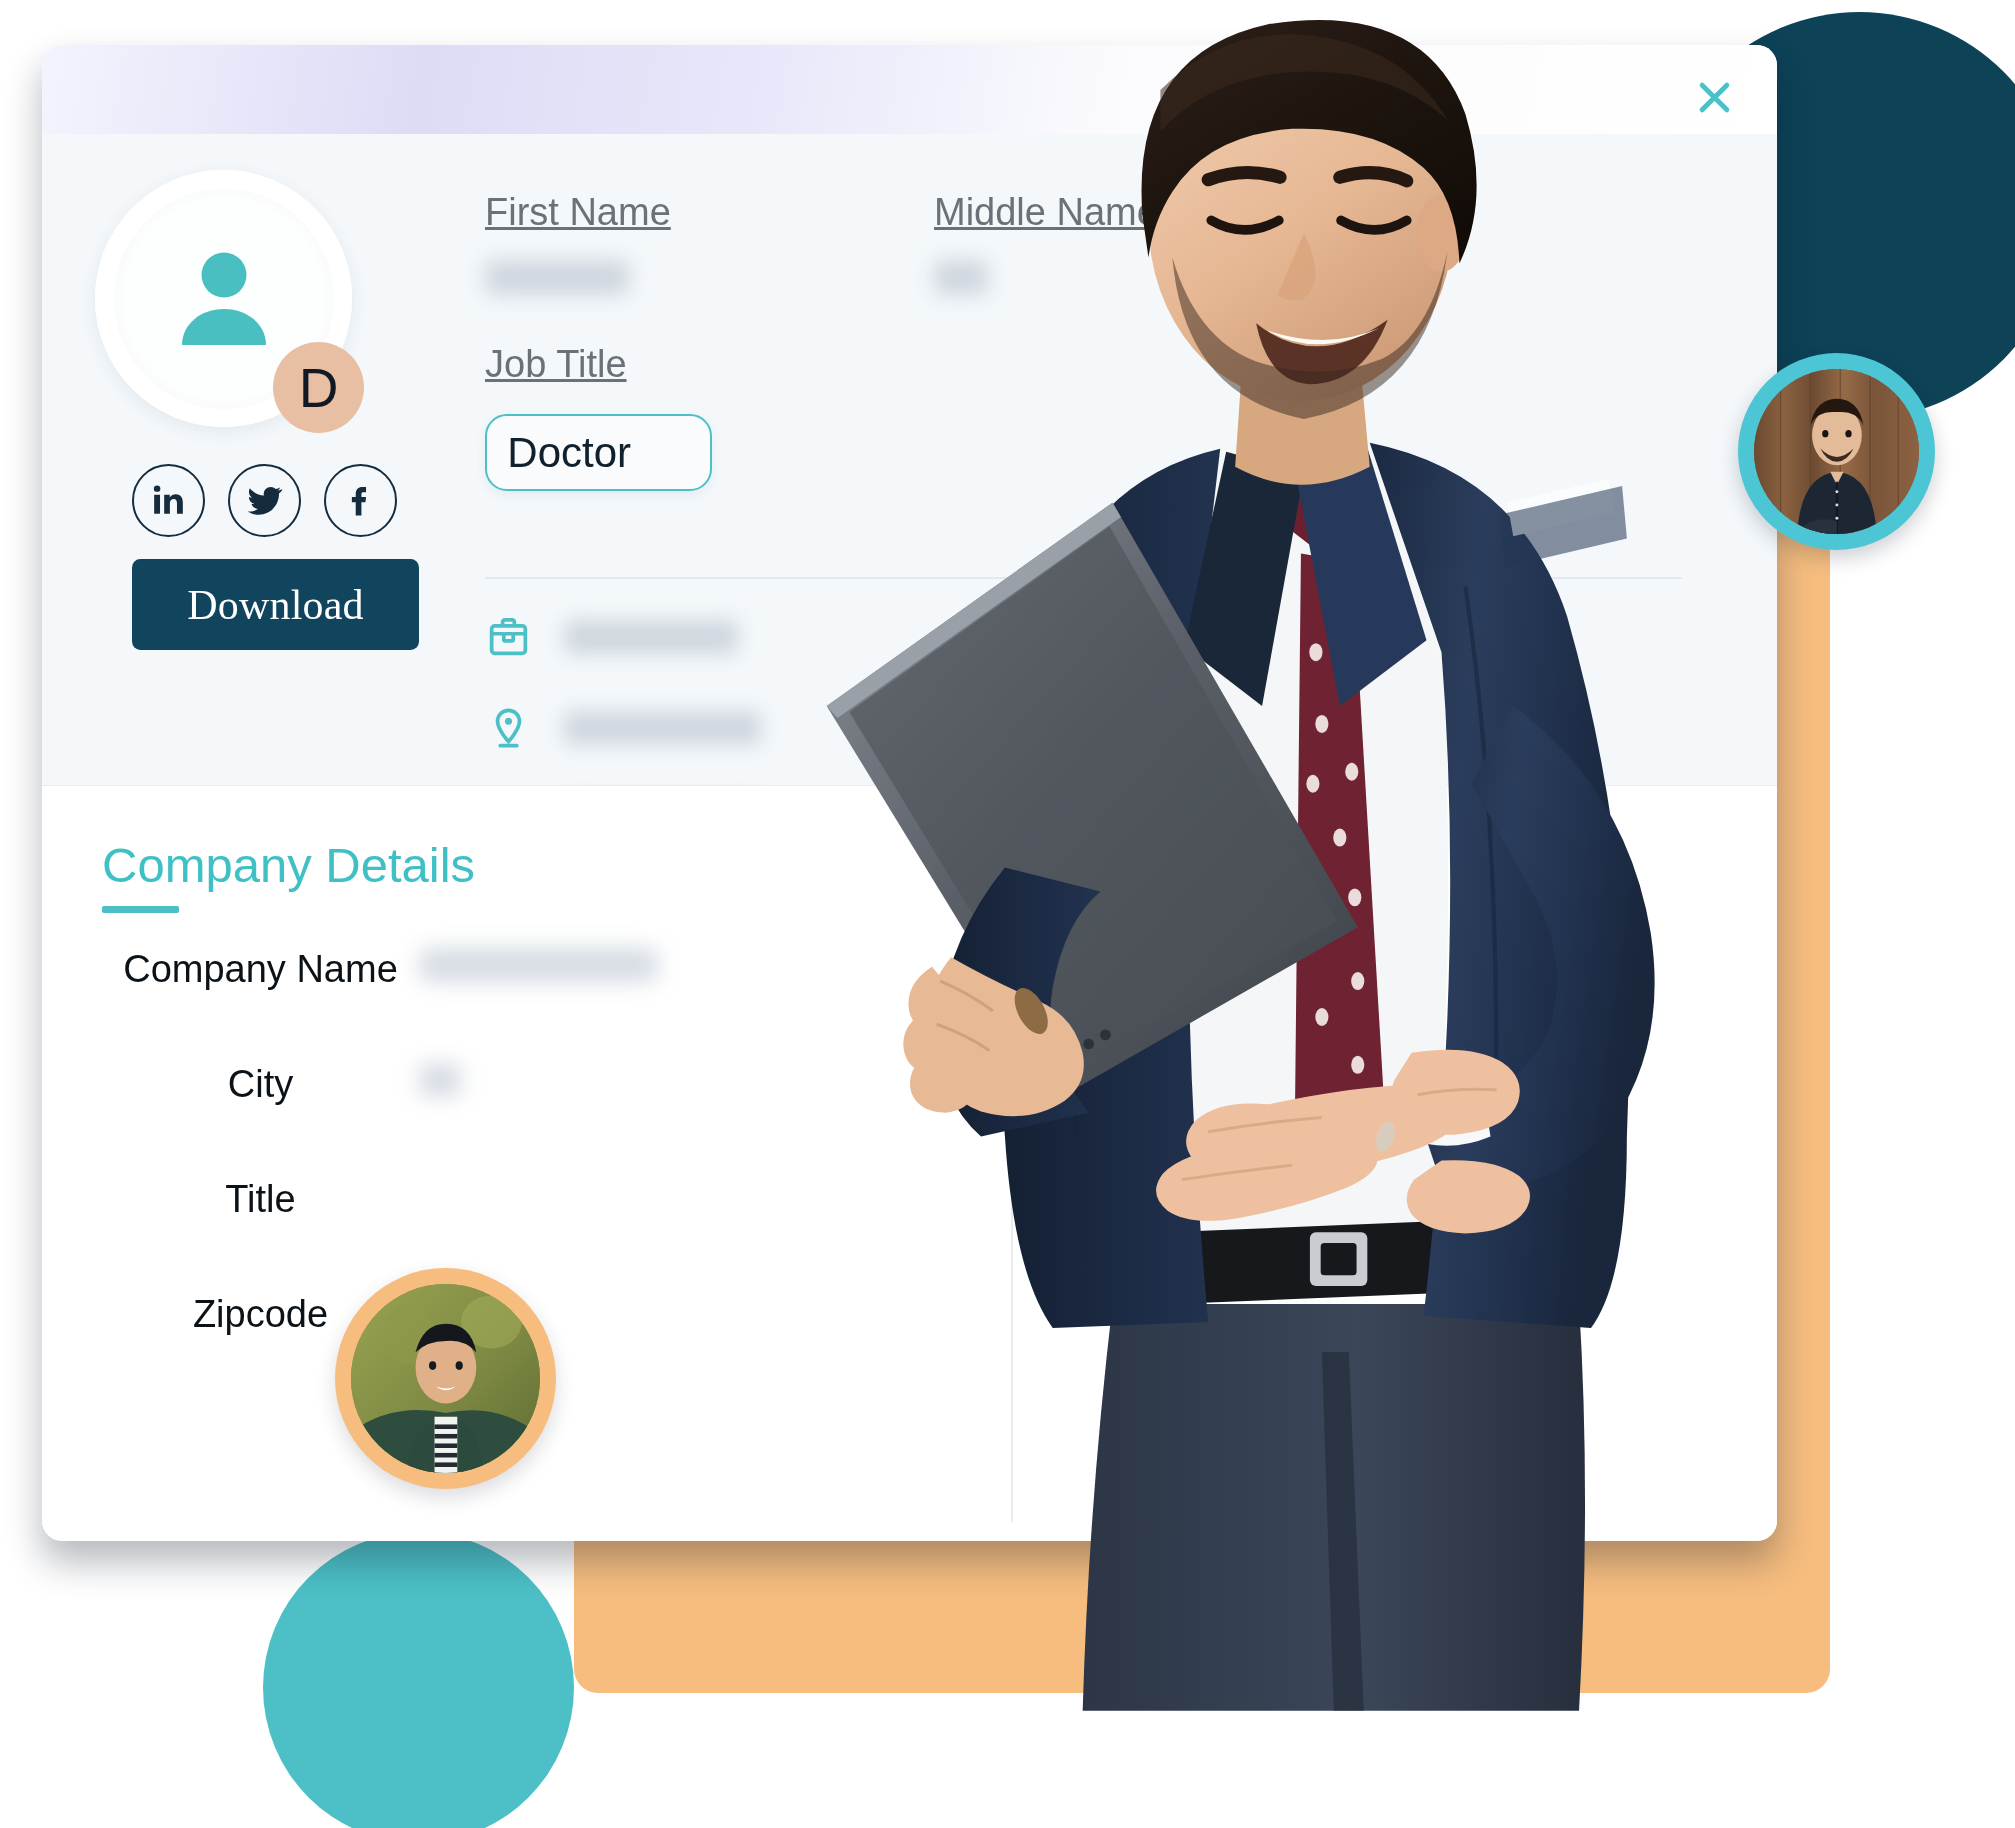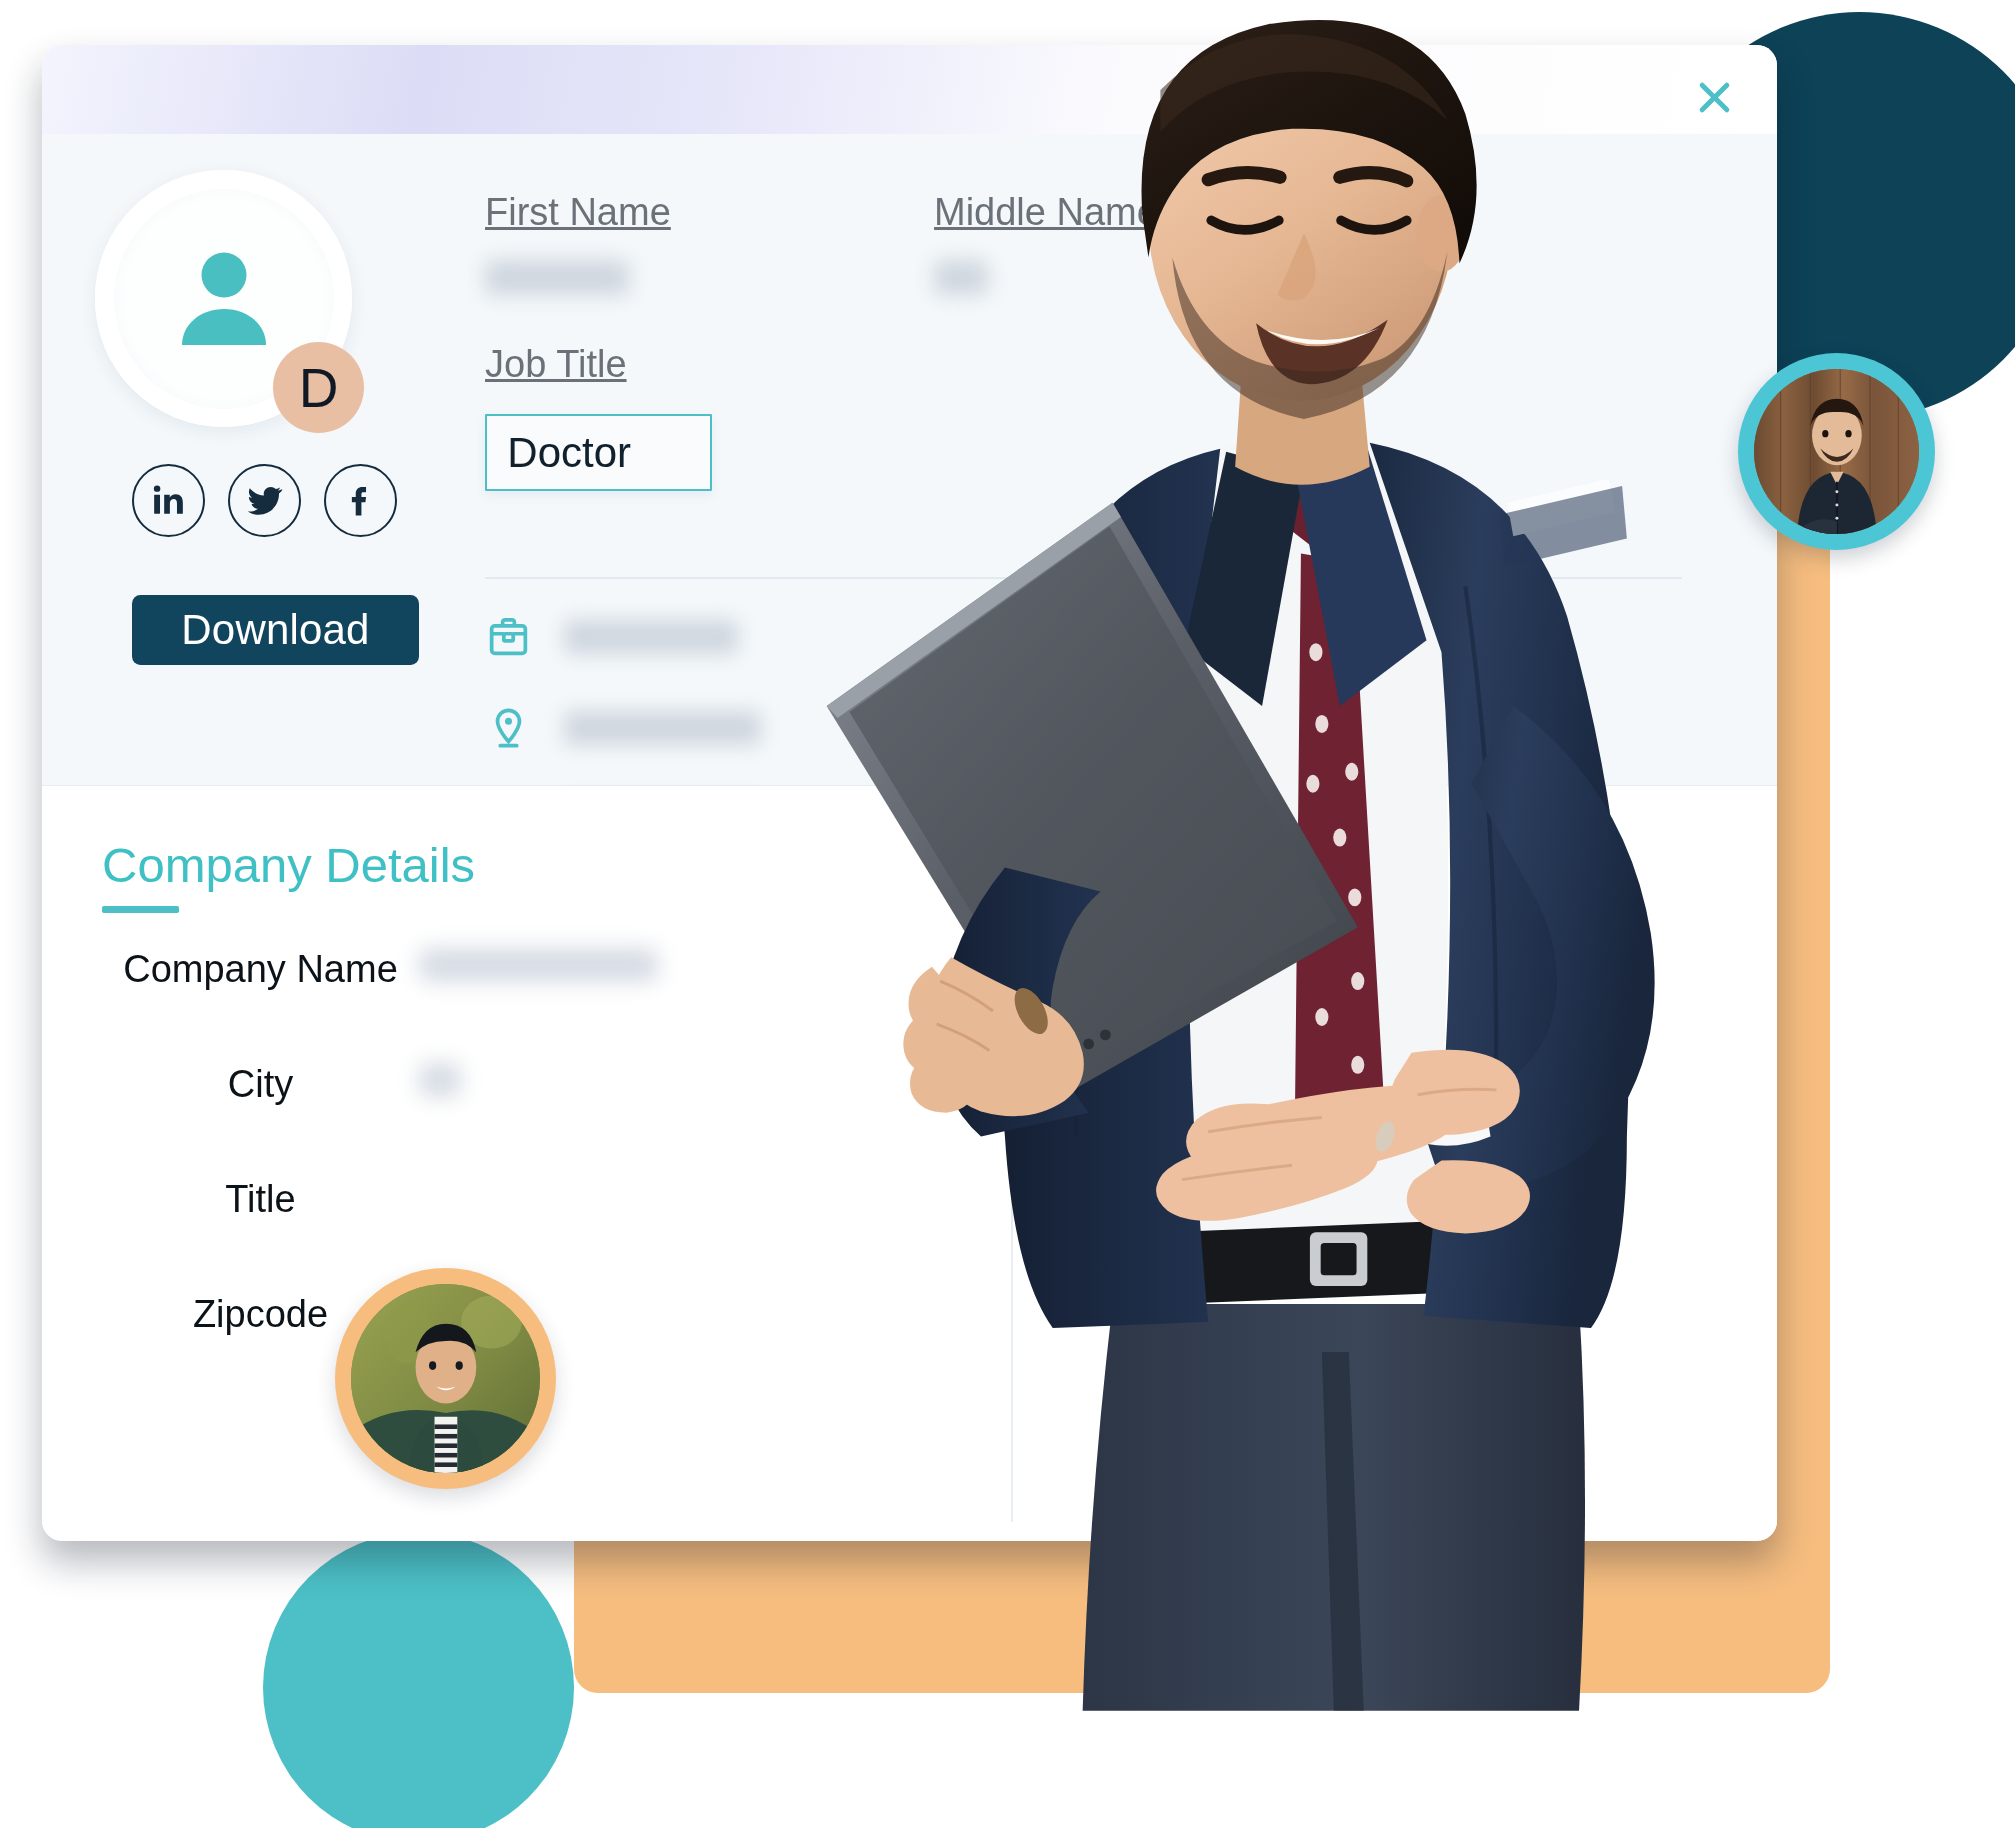--- a/index.html
+++ b/index.html
@@ -115,27 +115,27 @@
     border-radius:50%;
     border:2.4px solid #152c3f;
     background:transparent;
     display:flex; align-items:center; justify-content:center;
     cursor:pointer;
     color:#152c3f;
   }
   .social-btn svg { width:37px; height:37px; }
 
   #download-btn {
-    margin-top:58px; margin-left:60px;
-    width:287px; height:70px;
+    margin-top:22px; margin-left:60px;
+    width:287px; height:91px;
     background:#11455d;
     color:#ffffff;
     border:none; border-radius:8.4px;
     font-size:42px;
-    font-family:Liberation Sans, sans-serif;
+    font-family:Liberation Serif, serif;
     cursor:pointer;
     letter-spacing:0.2px;
   }
 
   
   #fields {
     position:absolute;
     left:443px; top:0;
     width:1256px;
     padding-top:57px;
@@ -161,21 +161,21 @@
     height:35px;
     border-radius:7.2px;
   }
   .field-value.blurred.short { width:54px; }
 
   #fields .row2 { margin-top:48px; }
   .jobtitle-input {
     margin-top:2.4px;
     width:227px; height:77px;
     border:2.4px solid #4cc0c6;
-    border-radius:1px;
+    border-radius:22px;
     background:#f9fbfc;
     color:#10202c;
     font-size:42px;
     font-family:"Liberation Sans", sans-serif;
     padding-left:20.3px;
     box-shadow:0 4.8px 10.8px rgba(50,80,110,.07);
   }
   #field-divider {
     position:absolute;
     left:443px; top:443px;

